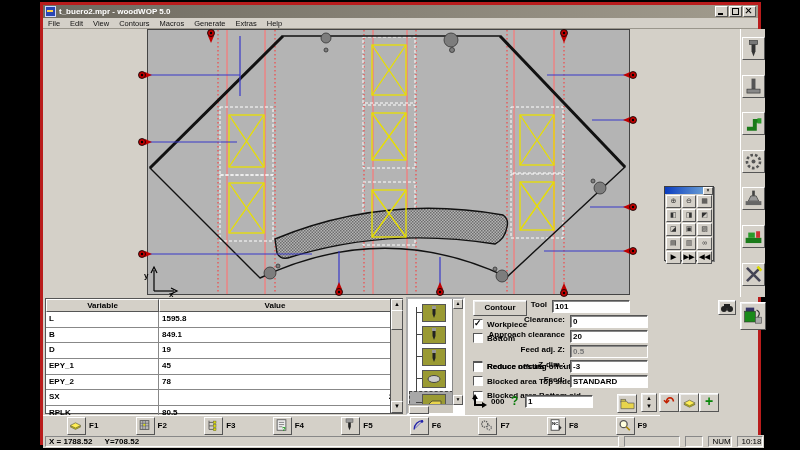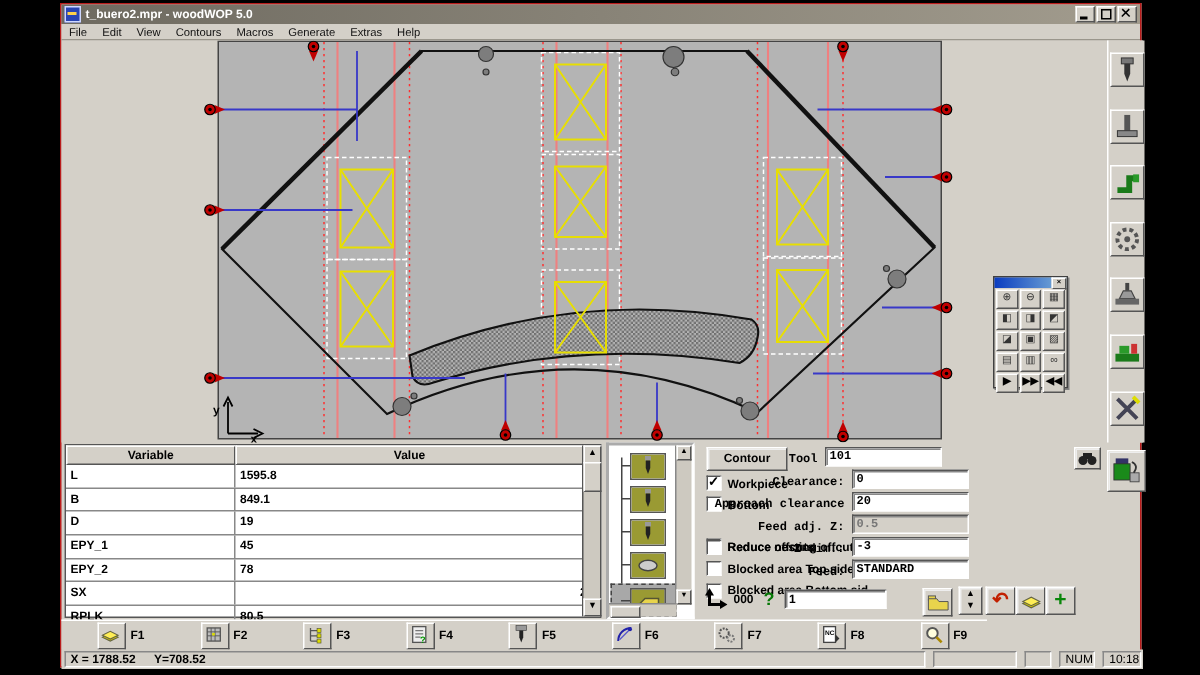--- a/index.html
+++ b/index.html
@@ -1,19 +1,19 @@
 <!DOCTYPE html>
 <html style="--panel: #d4d0c8; --title-from: #6e6a60; --title-to: #a29c8e;"><head>
 <meta charset="utf-8">
 <style>
   html,body{margin:0;padding:0;background:#000;}
   body{width:800px;height:450px;position:relative;overflow:hidden;
        font-family:"Liberation Sans",sans-serif;-webkit-font-smoothing:none;}
   #window{position:absolute;left:40px;top:2px;width:721px;height:443px;
-          background:var(--panel,#d4d0c8);border:1px solid #b91c1c;box-sizing:border-box;}
+          background:var(--panel,#d4d0c8);border:3px solid #b91c1c;box-sizing:border-box;}
   
   #titlebar{position:absolute;left:0;top:0;width:100%;height:13px;
             background:linear-gradient(90deg,var(--title-from,#6e6a60),var(--title-to,#a09a8c));
             display:flex;align-items:center;color:#fff;font-size:8px;font-weight:bold;}
   #titlebar .app-icon{width:9px;height:9px;margin:0 3px 0 2px;background:#2a46b4;
             border:1px solid #cfd8ff;position:relative;flex:0 0 auto;}
   #titlebar .app-icon::after{content:"";position:absolute;left:1px;top:3px;width:6px;height:2px;background:#ffd24a;}
   .win-btns{margin-left:auto;display:flex;gap:1px;padding-right:2px;}
   .win-btn{width:11px;height:9px;background:#d4d0c8;border:1px solid;border-color:#fff #555 #555 #fff;
            position:relative;}
@@ -72,21 +72,21 @@
   
   #params{position:absolute;left:424px;top:292px;width:271px;height:118px;font-size:8px;font-weight:bold;color:#000;}
   .btn3d{background:var(--panel);border:1px solid;border-color:#fff #555 #555 #fff;box-shadow:inset 1px 1px 0 #eee;}
   #contour-btn{position:absolute;left:6px;top:3px;width:52px;height:14px;font-size:8px;font-weight:bold;
                text-align:center;line-height:13px;}
   #scale-label{position:absolute;left:88px;top:6px;}
   .cbrow{position:absolute;left:6px;height:12px;display:flex;align-items:center;gap:4px;}
   .cbox{width:8px;height:8px;background:#fff;border:1px solid;border-color:#555 #fff #fff #555;
         position:relative;flex:0 0 auto;}
   .cbox.checked::after{content:"✓";position:absolute;left:0px;top:-2px;font-size:9px;font-weight:bold;color:#000;}
-  .frow{position:absolute;right:2px;height:13px;display:flex;align-items:flex-end;font-family:Liberation Mono, monospace;}
+  .frow{position:absolute;right:2px;height:13px;display:flex;align-items:flex-start;}
   .flabel{width:96px;text-align:right;margin-right:5px;}
   .finput{width:74px;height:11px;background:#fff;border:1px solid;border-color:#555 #fff #fff #555;
           box-shadow:inset 1px 1px 0 #888;font-size:8px;font-weight:bold;padding:0 0 0 2px;line-height:11px;}
   .finput.disabled{background:var(--panel);color:#777;}
   #binoc-btn{position:absolute;right:-18px;top:0;width:16px;height:13px;padding:0;}
   #binoc-btn svg{width:100%;height:100%;}
   #bottom-row{position:absolute;left:0;top:96px;width:100%;height:20px;}
   #bottom-row .ibtn{position:absolute;width:18px;height:17px;text-align:center;}
   #bottom-row .ibtn svg{width:15px;height:15px;margin-top:1px;}
   #rot-icon{position:absolute;left:4px;top:0;width:16px;height:16px;}

